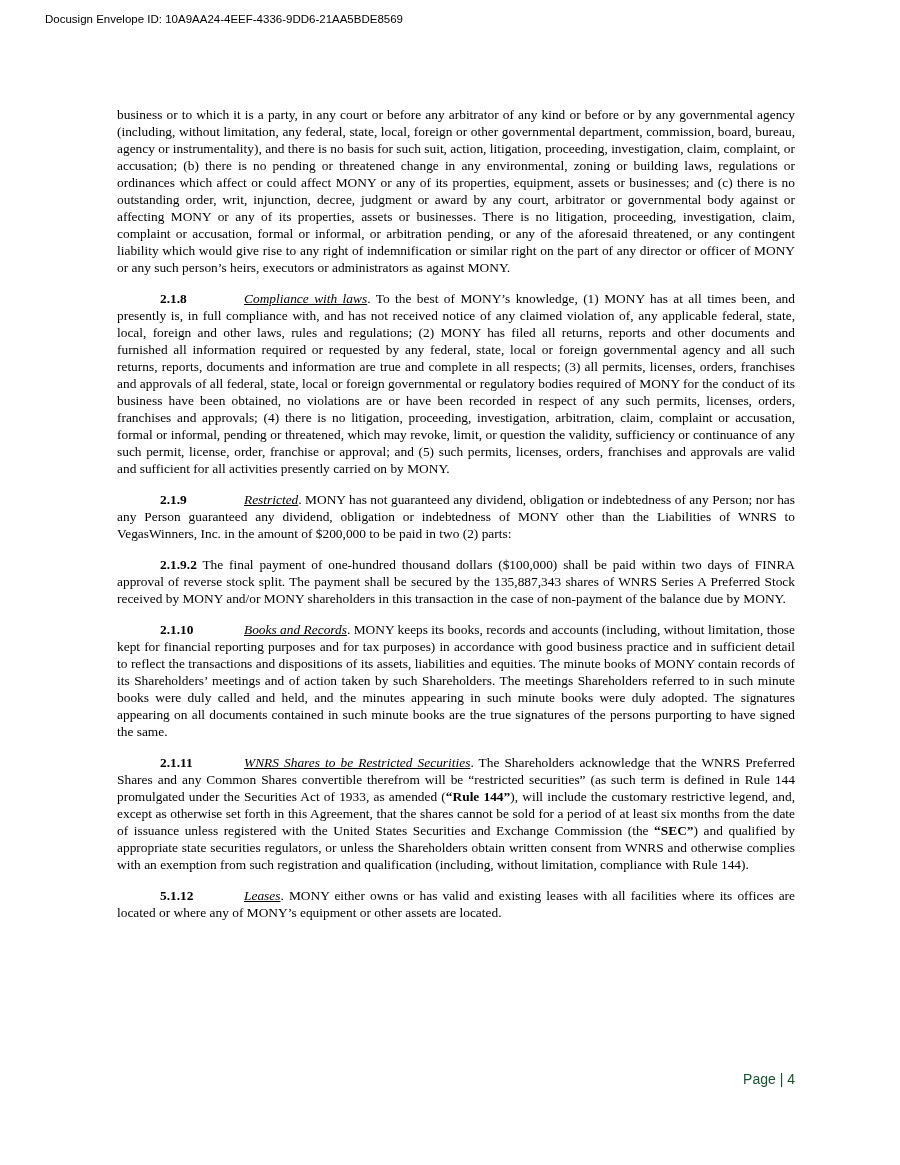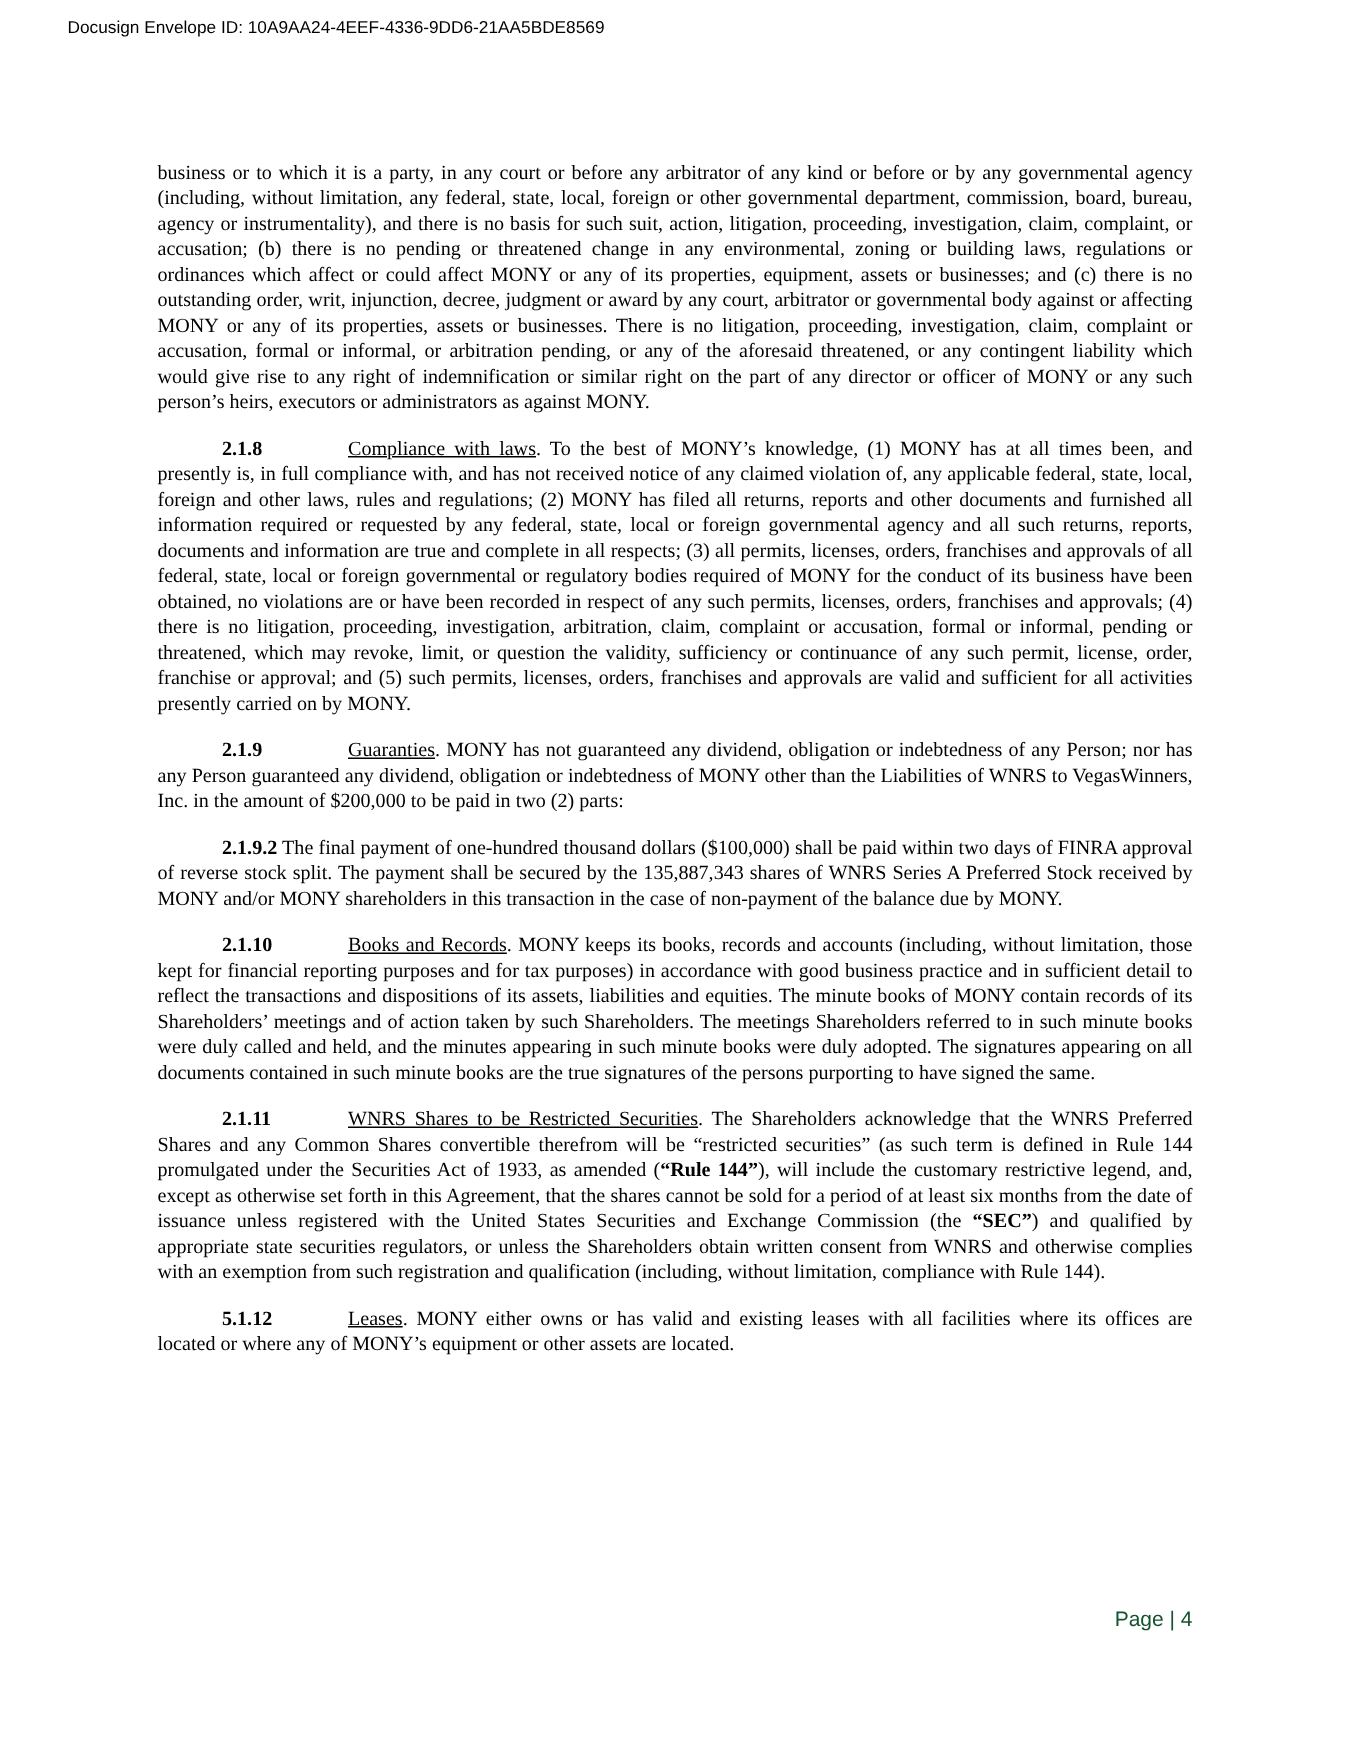--- a/index.html
+++ b/index.html
@@ -24,25 +24,25 @@
   }
   .doc-body {
     position: absolute;
     top: 106px;
     left: 105px;
     width: 690px;
     font-size: 13.4px;
     line-height: 17px;
     text-align: justify;
   }
-  .doc-body p { margin: 0 0 14px 0; }
+  .doc-body p { margin: 0 0 14px 12px; }
   p.section, p.sub { text-indent: 43px; }
   .num { text-indent: 0; font-weight: bold; }
   p.section .num { display: inline-block; width: 84px; }
-  .heading { text-decoration: underline; }
+  .heading { text-decoration: underline; font-style: italic; }
   .doc-body b { font-weight: bold; font-family: Liberation Serif, serif; }
   .doc-footer {
     position: absolute;
     top: 1071px;
     left: 105px;
     width: 690px;
     text-align: right;
     font-family: "Liberation Sans", sans-serif;
     font-size: 14px;
     color: #14532d;
@@ -50,21 +50,21 @@
 </style>
 </head>
 <body>
 
 <div class="page">
   <div class="envelope-header">Docusign Envelope ID: 10A9AA24-4EEF-4336-9DD6-21AA5BDE8569</div>
 
   <div class="doc-body">
       <p class="continuation"><span>business or to which it is a party, in any court or before any arbitrator of any kind or before or by any governmental agency (including, without limitation, any federal, state, local, foreign or other governmental department, commission, board, bureau, agency or instrumentality), and there is no basis for such suit, action, litigation, proceeding, investigation, claim, complaint, or accusation; (b) there is no pending or threatened change in any environmental, zoning or building laws, regulations or ordinances which affect or could affect MONY or any of its properties, equipment, assets or businesses; and (c) there is no outstanding order, writ, injunction, decree, judgment or award by any court, arbitrator or governmental body against or affecting MONY or any of its properties, assets or businesses. There is no litigation, proceeding, investigation, claim, complaint or accusation, formal or informal, or arbitration pending, or any of the aforesaid threatened, or any contingent liability which would give rise to any right of indemnification or similar right on the part of any director or officer of MONY or any such person’s heirs, executors or administrators as against MONY.</span></p>
       <p class="section"><span class="num">2.1.8</span><span class="heading">Compliance with laws</span><span>. To the best of MONY’s knowledge, (1) MONY has at all times been, and presently is, in full compliance with, and has not received notice of any claimed violation of, any applicable federal, state, local, foreign and other laws, rules and regulations; (2) MONY has filed all returns, reports and other documents and furnished all information required or requested by any federal, state, local or foreign governmental agency and all such returns, reports, documents and information are true and complete in all respects; (3) all permits, licenses, orders, franchises and approvals of all federal, state, local or foreign governmental or regulatory bodies required of MONY for the conduct of its business have been obtained, no violations are or have been recorded in respect of any such permits, licenses, orders, franchises and approvals; (4) there is no litigation, proceeding, investigation, arbitration, claim, complaint or accusation, formal or informal, pending or threatened, which may revoke, limit, or question the validity, sufficiency or continuance of any such permit, license, order, franchise or approval; and (5) such permits, licenses, orders, franchises and approvals are valid and sufficient for all activities presently carried on by MONY.</span></p>
-      <p class="section"><span class="num">2.1.9</span><span class="heading">Guaranties</span><span>. MONY has not guaranteed any dividend, obligation or indebtedness of any Person; nor has any Person guaranteed any dividend, obligation or indebtedness of MONY other than the Liabilities of WNRS to VegasWinners, Inc. in the amount of $200,000 to be paid in two (2) parts:</span></p>
+      <p class="section"><span class="num">2.1.9</span><span class="heading">Restricted</span><span>. MONY has not guaranteed any dividend, obligation or indebtedness of any Person; nor has any Person guaranteed any dividend, obligation or indebtedness of MONY other than the Liabilities of WNRS to VegasWinners, Inc. in the amount of $200,000 to be paid in two (2) parts:</span></p>
       <p class="sub"><span class="num">2.1.9.2</span><span> The final payment of one-hundred thousand dollars ($100,000) shall be paid within two days of FINRA approval of reverse stock split. The payment shall be secured by the 135,887,343 shares of WNRS Series A Preferred Stock received by MONY and/or MONY shareholders in this transaction in the case of non-payment of the balance due by MONY.</span></p>
       <p class="section"><span class="num">2.1.10</span><span class="heading">Books and Records</span><span>. MONY keeps its books, records and accounts (including, without limitation, those kept for financial reporting purposes and for tax purposes) in accordance with good business practice and in sufficient detail to reflect the transactions and dispositions of its assets, liabilities and equities. The minute books of MONY contain records of its Shareholders’ meetings and of action taken by such Shareholders. The meetings Shareholders referred to in such minute books were duly called and held, and the minutes appearing in such minute books were duly adopted. The signatures appearing on all documents contained in such minute books are the true signatures of the persons purporting to have signed the same.</span></p>
       <p class="section"><span class="num">2.1.11</span><span class="heading">WNRS Shares to be Restricted Securities</span><span>. The Shareholders acknowledge that the WNRS Preferred Shares and any Common Shares convertible therefrom will be “restricted securities” (as such term is defined in Rule 144 promulgated under the Securities Act of 1933, as amended (</span><b>“Rule 144”</b><span>), will include the customary restrictive legend, and, except as otherwise set forth in this Agreement, that the shares cannot be sold for a period of at least six months from the date of issuance unless registered with the United States Securities and Exchange Commission (the </span><b>“SEC”</b><span>) and qualified by appropriate state securities regulators, or unless the Shareholders obtain written consent from WNRS and otherwise complies with an exemption from such registration and qualification (including, without limitation, compliance with Rule 144).</span></p>
       <p class="section"><span class="num">5.1.12</span><span class="heading">Leases</span><span>. MONY either owns or has valid and existing leases with all facilities where its offices are located or where any of MONY’s equipment or other assets are located.</span></p>
     </div>
 
   <div class="doc-footer">Page | 4</div>
 </div>
 
 </body></html>

